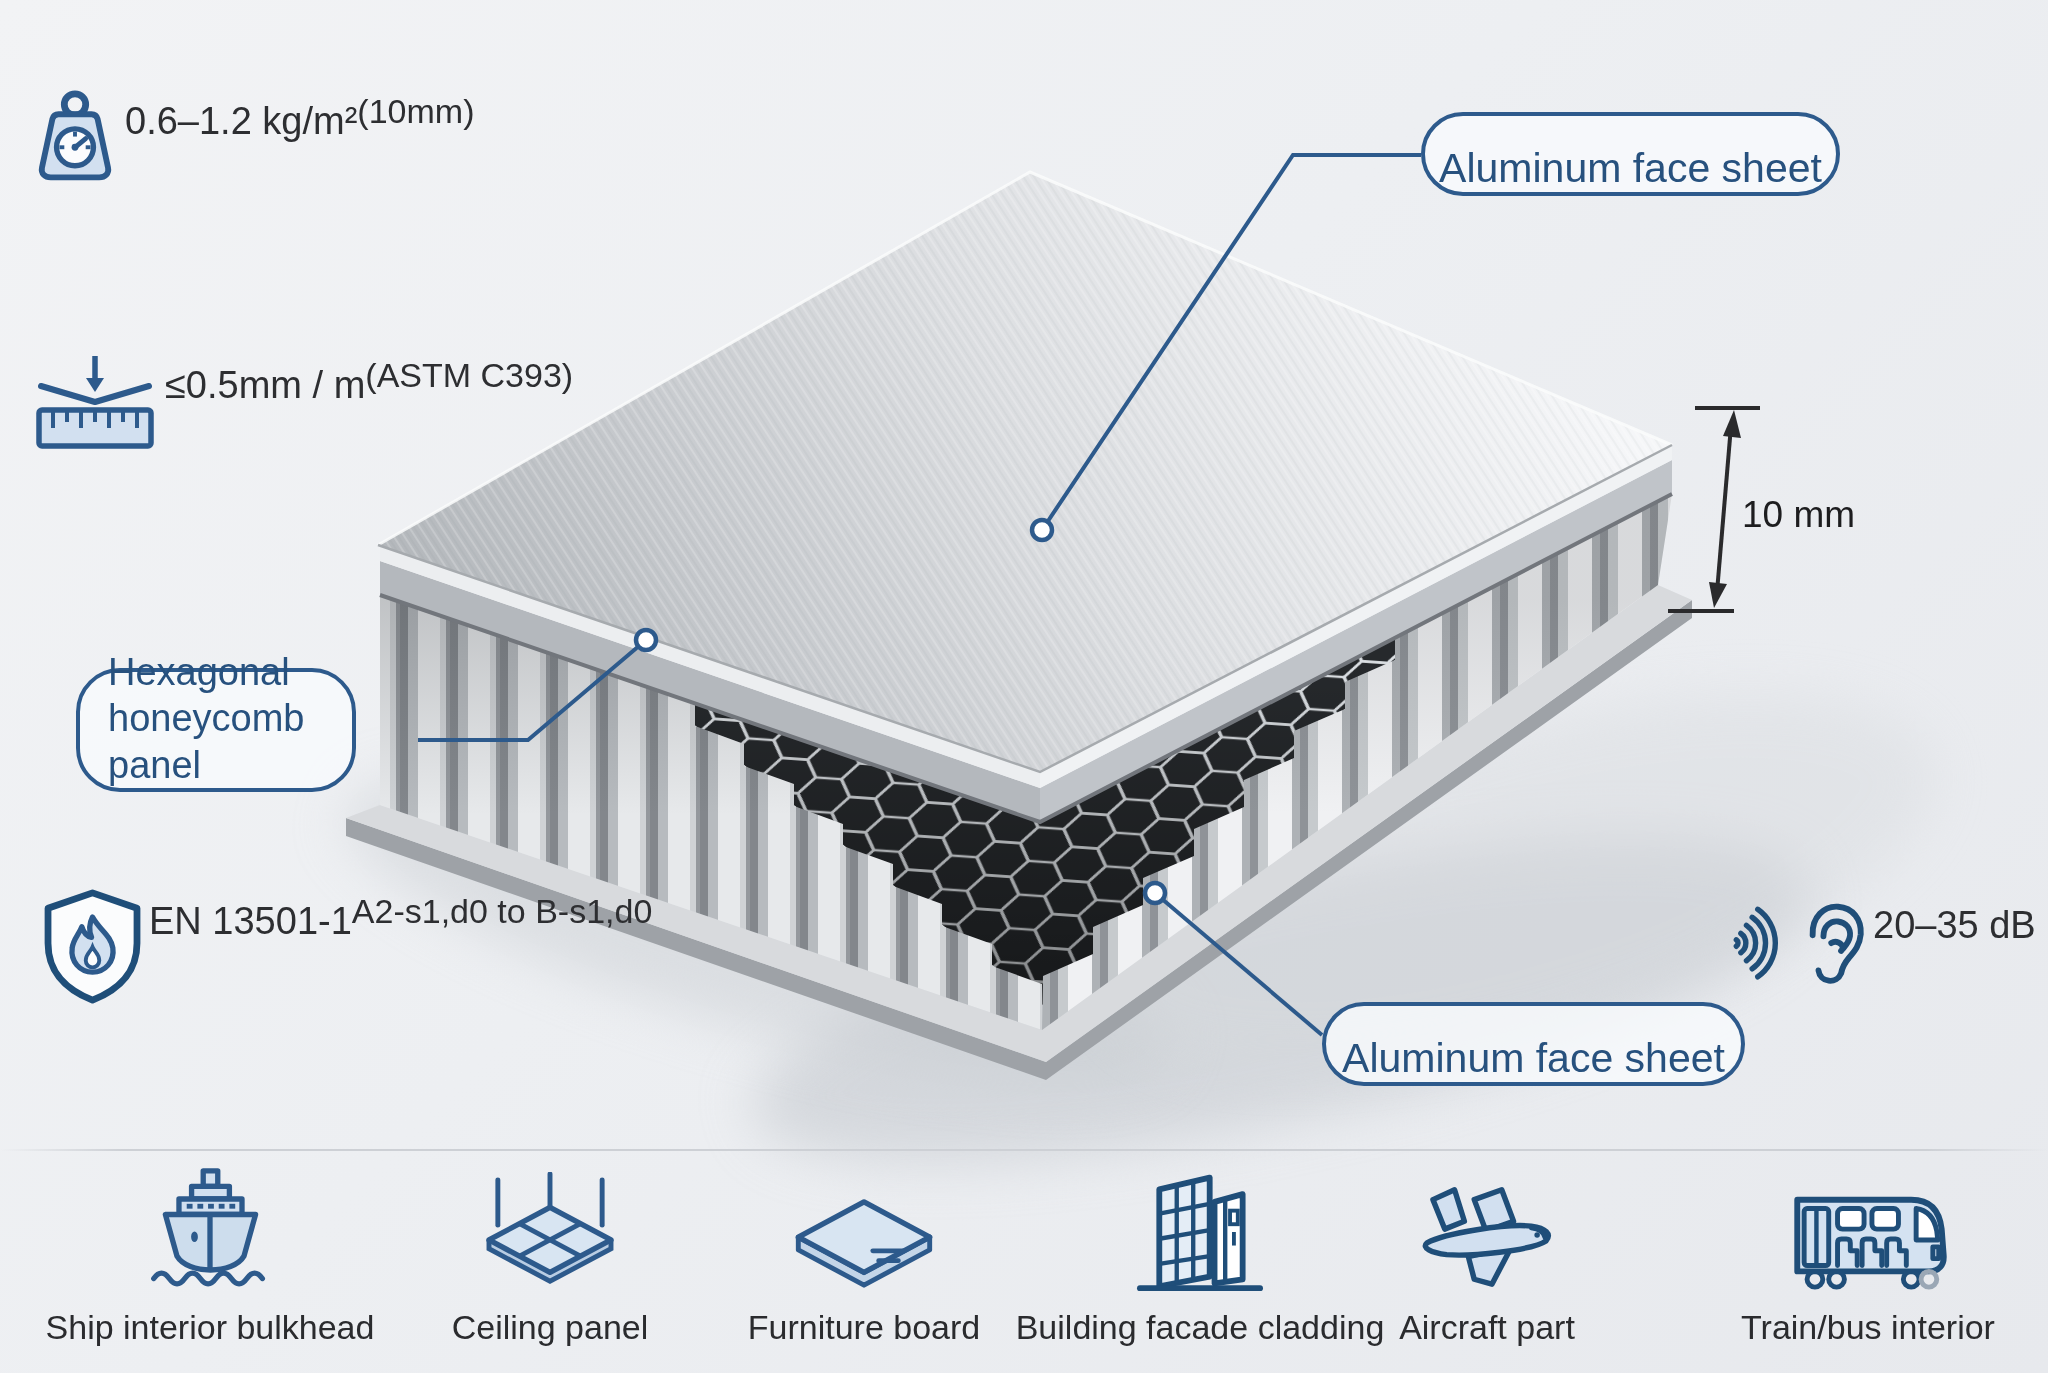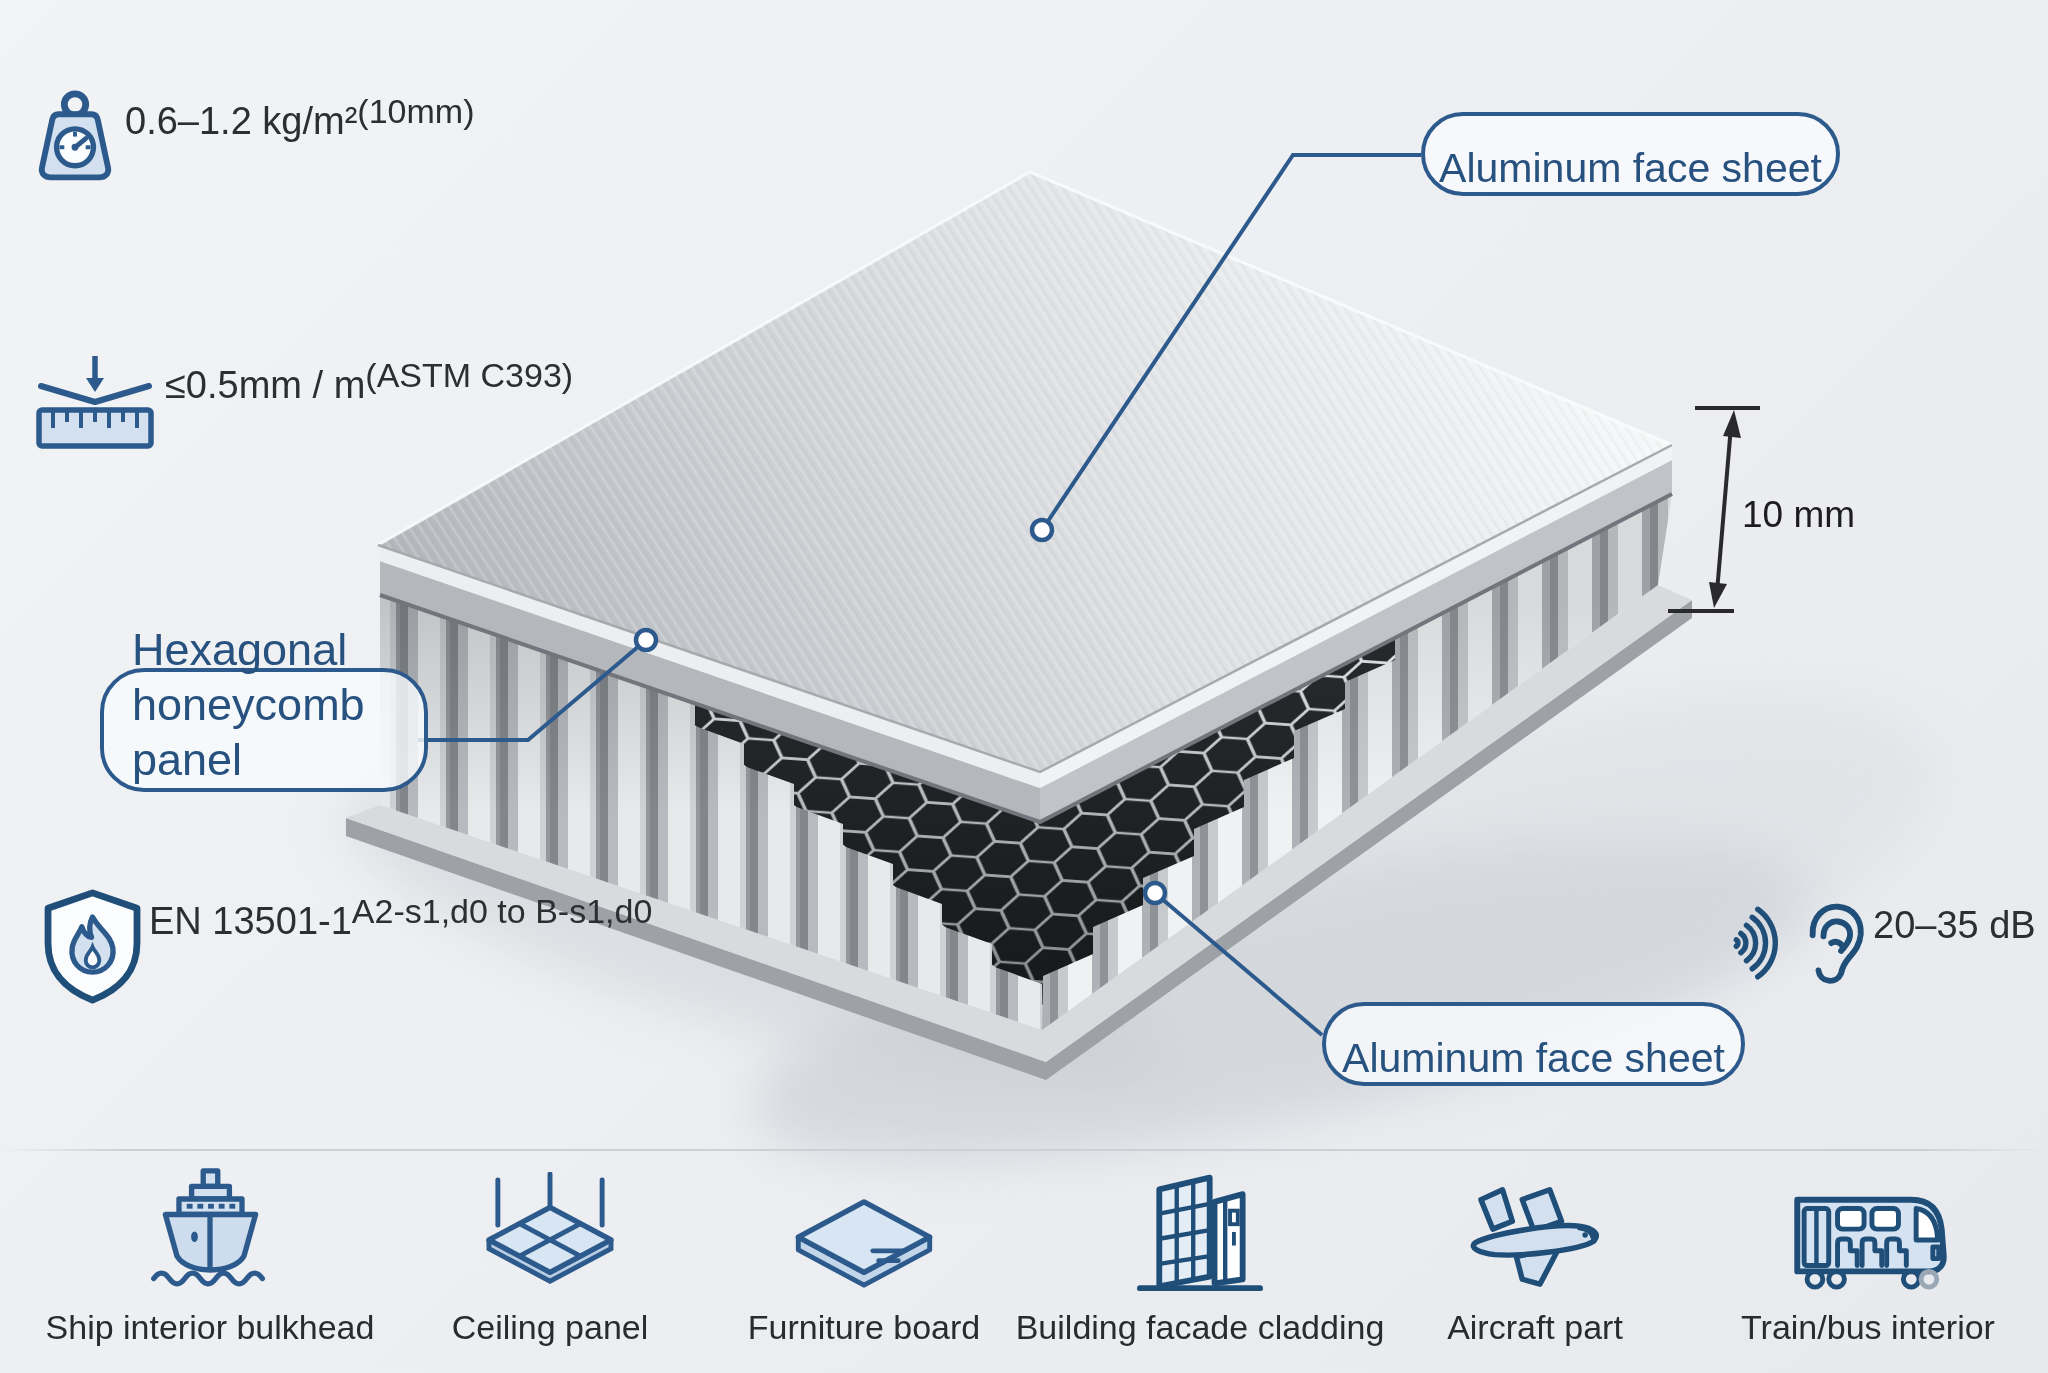--- a/index.html
+++ b/index.html
@@ -137,21 +137,21 @@
       <line x1="1731" y1="426" x2="1717" y2="592"></line>
       <polygon points="1734,410 1723,436 1741,438" stroke="none"></polygon>
       <polygon points="1714,608 1709,582 1727,584" stroke="none"></polygon>
     </g>
   </svg>
 
   <div class="callout" style="left:1421px;top:112px;width:419px;height:84px;font-size:41px;">
     <span>Aluminum face sheet</span>
   </div>
 
-  <div class="callout left-align" style="left:100px;top:668px;width:328px;height:124px;font-size:45px;line-height:1.22;">
+  <div class="callout left-align" style="left:76px;top:668px;width:280px;height:124px;font-size:38px;line-height:1.22;">
     <span>
       <span style="display:block">Hexagonal</span>
       <span style="display:block">honeycomb panel</span>
     </span>
   </div>
 
   <div class="callout" style="left:1322px;top:1002px;width:423px;height:84px;font-size:41px;">
     <span>Aluminum face sheet</span>
   </div>
 
@@ -297,21 +297,21 @@
         <path d="M85,35 L114,27 L114,115 L85,119 Z" fill="#ffffff" stroke="#1f4e79" stroke-width="6" stroke-linejoin="round"></path>
         <line x1="96" y1="32" x2="96" y2="118" stroke="#1f4e79" stroke-width="4.5"></line>
         <rect x="101" y="44" width="8" height="14" fill="none" stroke="#1f4e79" stroke-width="4"></rect>
         <line x1="105" y1="66" x2="105" y2="80" stroke="#1f4e79" stroke-width="4"></line>
         <line x1="8" y1="124" x2="132" y2="124" stroke="#1f4e79" stroke-width="6" stroke-linecap="round"></line>
       </svg>
     </div>
     <div class="lbl">Building facade cladding</div>
   </div>
 
-  <div class="app" style="left:1305px;top:1162px;text-align:right;">
+  <div class="app" style="left:1257px;top:1162px;text-align:right;">
     <div class="icon-box">
       <svg width="150" height="116" viewBox="0 0 150 118">
         <g stroke="#1f4e79" stroke-width="5.5" stroke-linejoin="round">
           <polygon points="20,22 42,12 52,44 32,52" fill="#d2e0f0"></polygon>
           <polygon points="62,22 90,12 102,44 74,54" fill="#d2e0f0"></polygon>
           <polygon points="56,80 100,70 80,108 62,103" fill="#d2e0f0"></polygon>
           <path d="M14,66 C32,56 96,46 120,49 C135,51 141,57 135,64 C120,74 58,80 34,78 C18,76 8,71 14,66 Z" fill="#d2e0f0"></path>
         </g>
         <path d="M120,51 C128,52 133,56 134,61" fill="none" stroke="#1f4e79" stroke-width="4.5" stroke-linecap="round"></path>
         <circle cx="126" cy="58" r="2.8" fill="#1f4e79"></circle>

